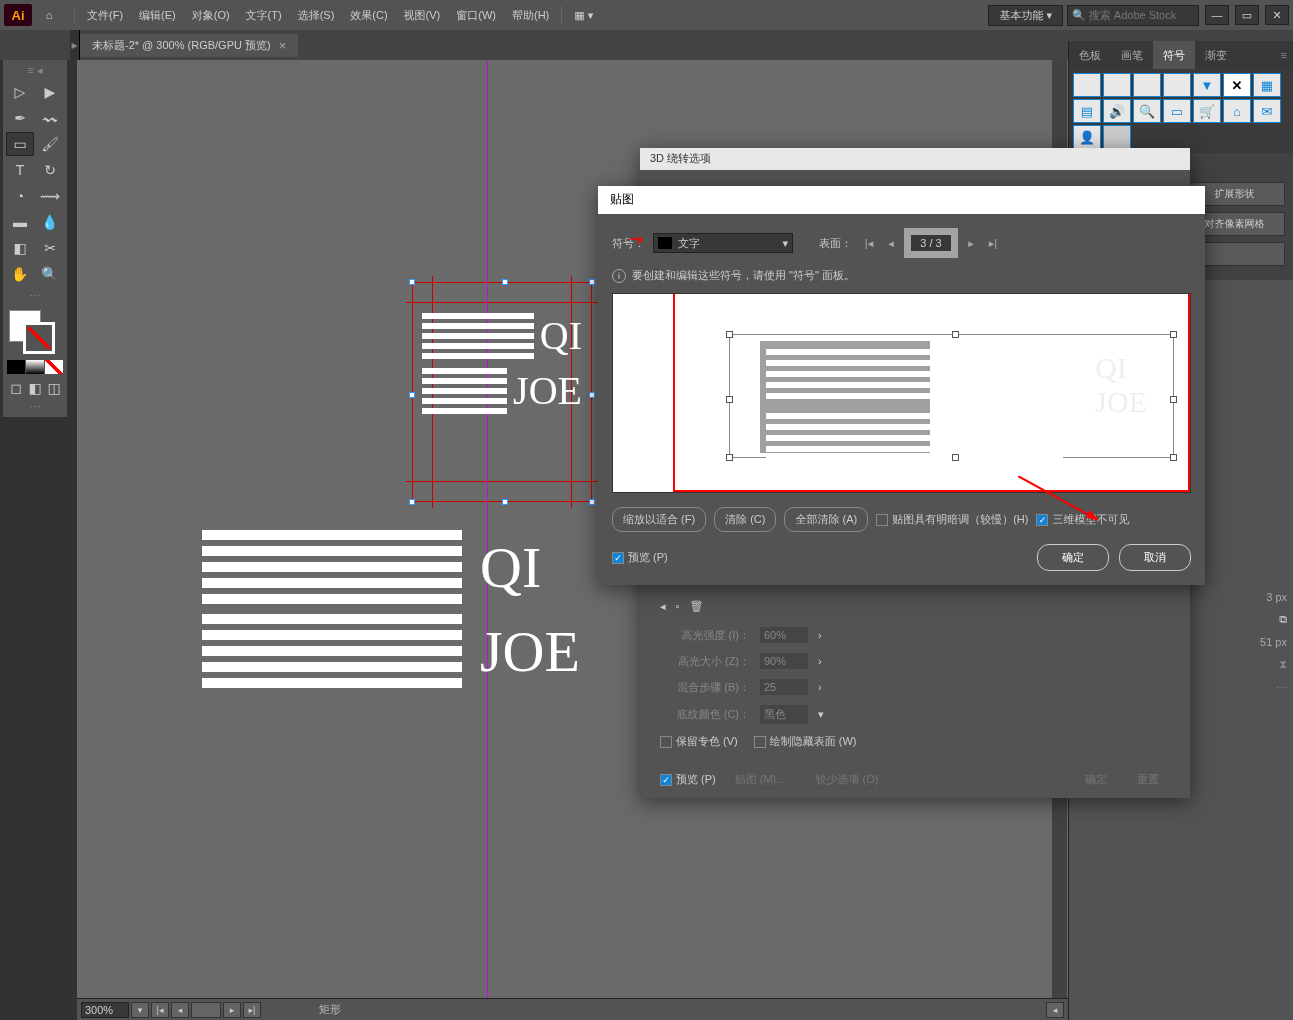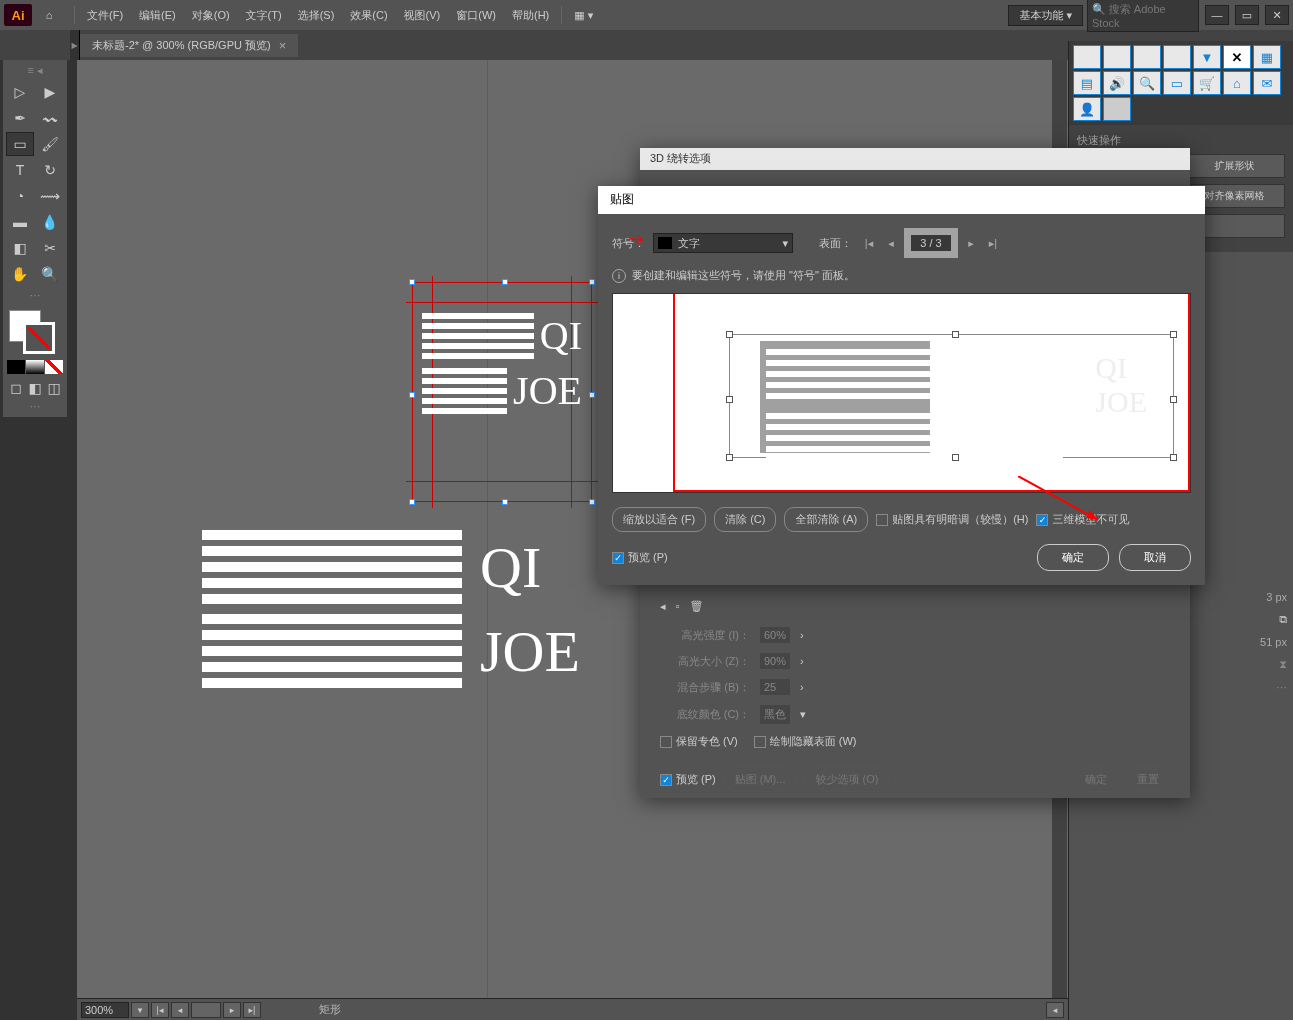--- a/index.html
+++ b/index.html
@@ -4,21 +4,21 @@
 <style>
 *{margin:0;padding:0;box-sizing:border-box;font-family:"Microsoft YaHei",Arial,sans-serif;font-size:11px;color:#ccc;user-select:none}
 body{background:#323232;overflow:hidden;width:1293px;height:1020px;position:relative}
 .title-bar{height:30px;background:#535353;display:flex;align-items:center;padding:0 4px}
 .ai-logo{width:28px;height:22px;background:#2d0013;color:#ff9a00;font-weight:bold;display:flex;align-items:center;justify-content:center;font-size:13px;border-radius:2px;margin-right:6px}
 .home-icon{width:22px;height:22px;display:flex;align-items:center;justify-content:center;margin-right:10px}
 .menu-item{padding:0 8px;cursor:pointer}
 .menu-sep{width:1px;height:18px;background:#666;margin:0 4px}
 .title-right{margin-left:auto;display:flex;align-items:center;gap:4px}
 .workspace-label{padding:2px 10px;background:#383838;border:1px solid #222}
-.search-stock{width:112px;padding:2px 4px;background:#383838;border:1px solid #222;color:#777}
+.search-stock{width:132px;padding:2px 4px;background:#383838;border:1px solid #222;color:#777}
 .win-btn{width:24px;height:20px;display:flex;align-items:center;justify-content:center;background:#383838;border:1px solid #222;margin-left:2px}
 .tab-bar{height:30px;background:#434343;display:flex;align-items:center;padding-left:80px}
 .doc-tab{padding:4px 12px;background:#535353;display:flex;align-items:center;gap:8px;font-size:11px;color:#ddd}
 .tab-close{color:#aaa;font-size:13px}
 .expander{width:10px;height:30px;background:#323232;display:flex;align-items:center;justify-content:center;position:absolute;left:70px;top:30px;font-size:8px;color:#888;border-right:1px solid #000}
 .tool-panel{position:absolute;left:3px;top:60px;width:64px;background:#535353;padding:2px}
 .tool-row{display:flex}
 .tool{width:30px;height:24px;display:flex;align-items:center;justify-content:center;margin:1px;cursor:pointer;font-size:14px}
 .tool.active{background:#3a3a3a;border:1px solid #222}
 .color-swatches{margin-top:4px;padding:4px;position:relative;height:50px}
@@ -78,21 +78,21 @@
 .dlg-btn{padding:4px 10px;background:transparent;border:1px solid #888;border-radius:10px;color:#ccc;cursor:pointer}
 .cb-label{display:flex;align-items:center;gap:4px;font-size:10px}
 .cb{width:12px;height:12px;border:1px solid #888;display:inline-flex;align-items:center;justify-content:center;font-size:9px}
 .cb.checked{background:#1184d8;color:#fff}
 .map-footer{display:flex;align-items:center;gap:10px;margin-top:4px}
 .spacer{flex:1}
 .btn-primary{padding:5px 24px;border:1px solid #ccc;border-radius:12px;color:#fff}
 .under-panel{position:absolute;left:640px;top:590px;width:550px;padding:10px 20px;color:#777;z-index:5}
 .up-row{display:flex;align-items:center;gap:10px;margin-bottom:10px;justify-content:flex-start}
 .up-label{width:90px;text-align:right;color:#888}
-.up-field{width:30px;padding:2px 4px;background:#454545;border:none;color:#888}
+.up-field{width:48px;padding:2px 4px;background:#454545;border:none;color:#888}
 .sel-handle{width:6px;height:6px;background:#fff;border:1px solid #39f;position:absolute}
 </style>
 </head>
 <body>
 
 <div class="title-bar">
   <div class="ai-logo">Ai</div>
   <div class="home-icon">⌂</div>
   <div class="menu-sep"></div>
   <div class="menu-item">文件(F)</div>
@@ -238,20 +238,27 @@
       <div class="wf-text">JOE</div>
     </div>
   </div>
 </div>
 
 <div class="scrollbar-v">
     <div class="scroll-thumb"></div>
   </div>
 
 <div class="right-panel">
+  <div class="panel-tabs">
+    <div class="ptab">色板</div>
+    <div class="ptab">画笔</div>
+    <div class="ptab active">符号</div>
+    <div class="ptab">渐变</div>
+    <div style="margin-left:auto;padding:0 6px;color:#888">≡</div>
+  </div>
   <div class="symbol-grid">
     <div class="sym"></div>
     <div class="sym"></div>
     <div class="sym"></div>
     <div class="sym"></div>
     <div class="sym">▼</div>
     <div class="sym" style="background:#fff;color:#000;font-weight:bold">✕</div>
     <div class="sym">▦</div>
     <div class="sym">▤</div>
     <div class="sym">🔊</div>

